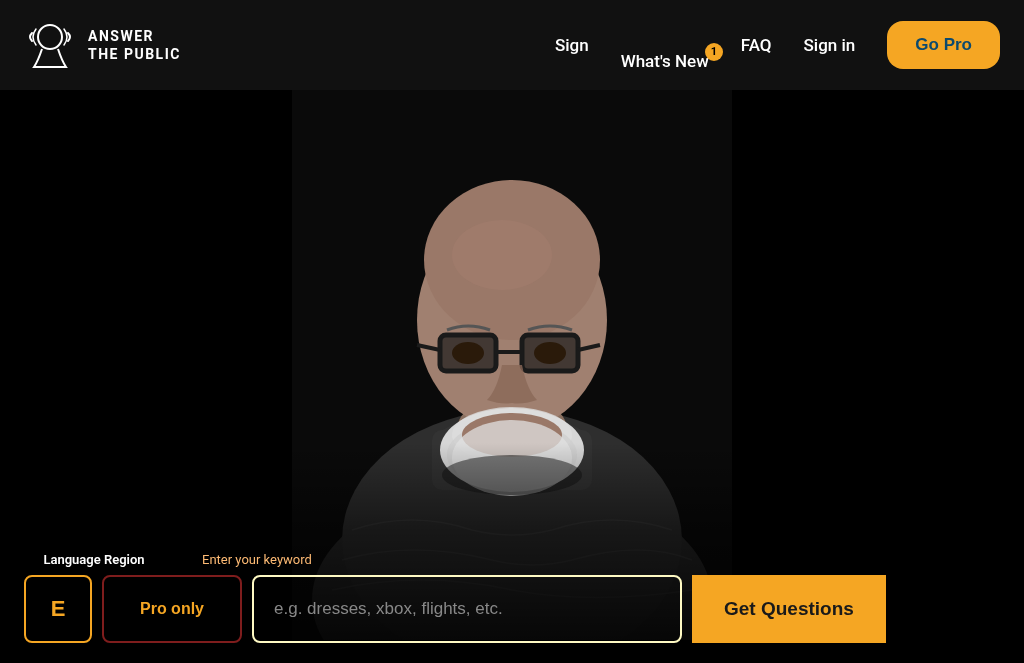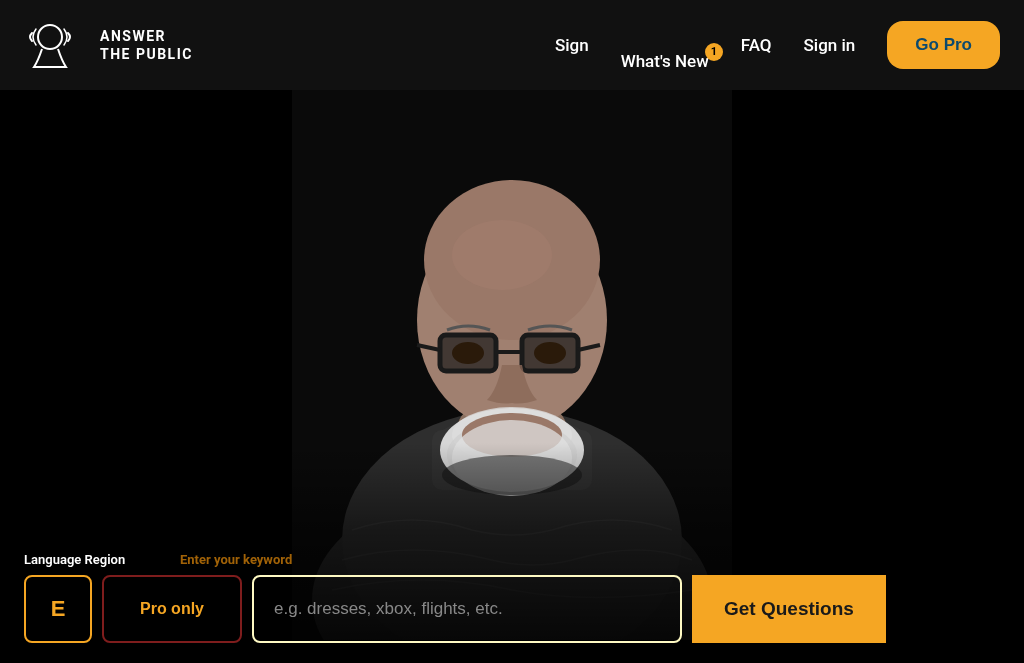--- a/index.html
+++ b/index.html
@@ -27,21 +27,21 @@
       display: flex;
       align-items: center;
       justify-content: space-between;
       padding: 0 24px;
       z-index: 10;
     }
 
     .logo-area {
       display: flex;
       align-items: center;
-      gap: 24px;
+      gap: 12px;
     }
 
     .logo-icon {
       width: 52px;
       height: 52px;
     }
 
     .logo-text {
       color: #fff;
       font-size: 14px;
@@ -132,36 +132,37 @@
       position: absolute;
       bottom: 0;
       left: 0;
       width: 100%;
       padding: 0 24px 20px 24px;
       z-index: 10;
     }
 
     .form-labels {
       display: flex;
-      gap: 4px;
+      gap: 12px;
       margin-bottom: 8px;
+      text-align: center;
     }
 
     .label-language {
       color: #fff;
       font-size: 13px;
       font-weight: 600;
       width: 140px;
     }
 
     .label-keyword {
-      color: #a16207;
+      color: #fdba74;
       font-size: 13px;
-      font-weight: 700;
-      margin-left: 12px;
+      font-weight: 400;
+      margin-left: 26px;
     }
 
     .form-controls {
       display: flex;
       align-items: center;
       gap: 10px;
     }
 
     .btn-language-e {
       background: transparent;

